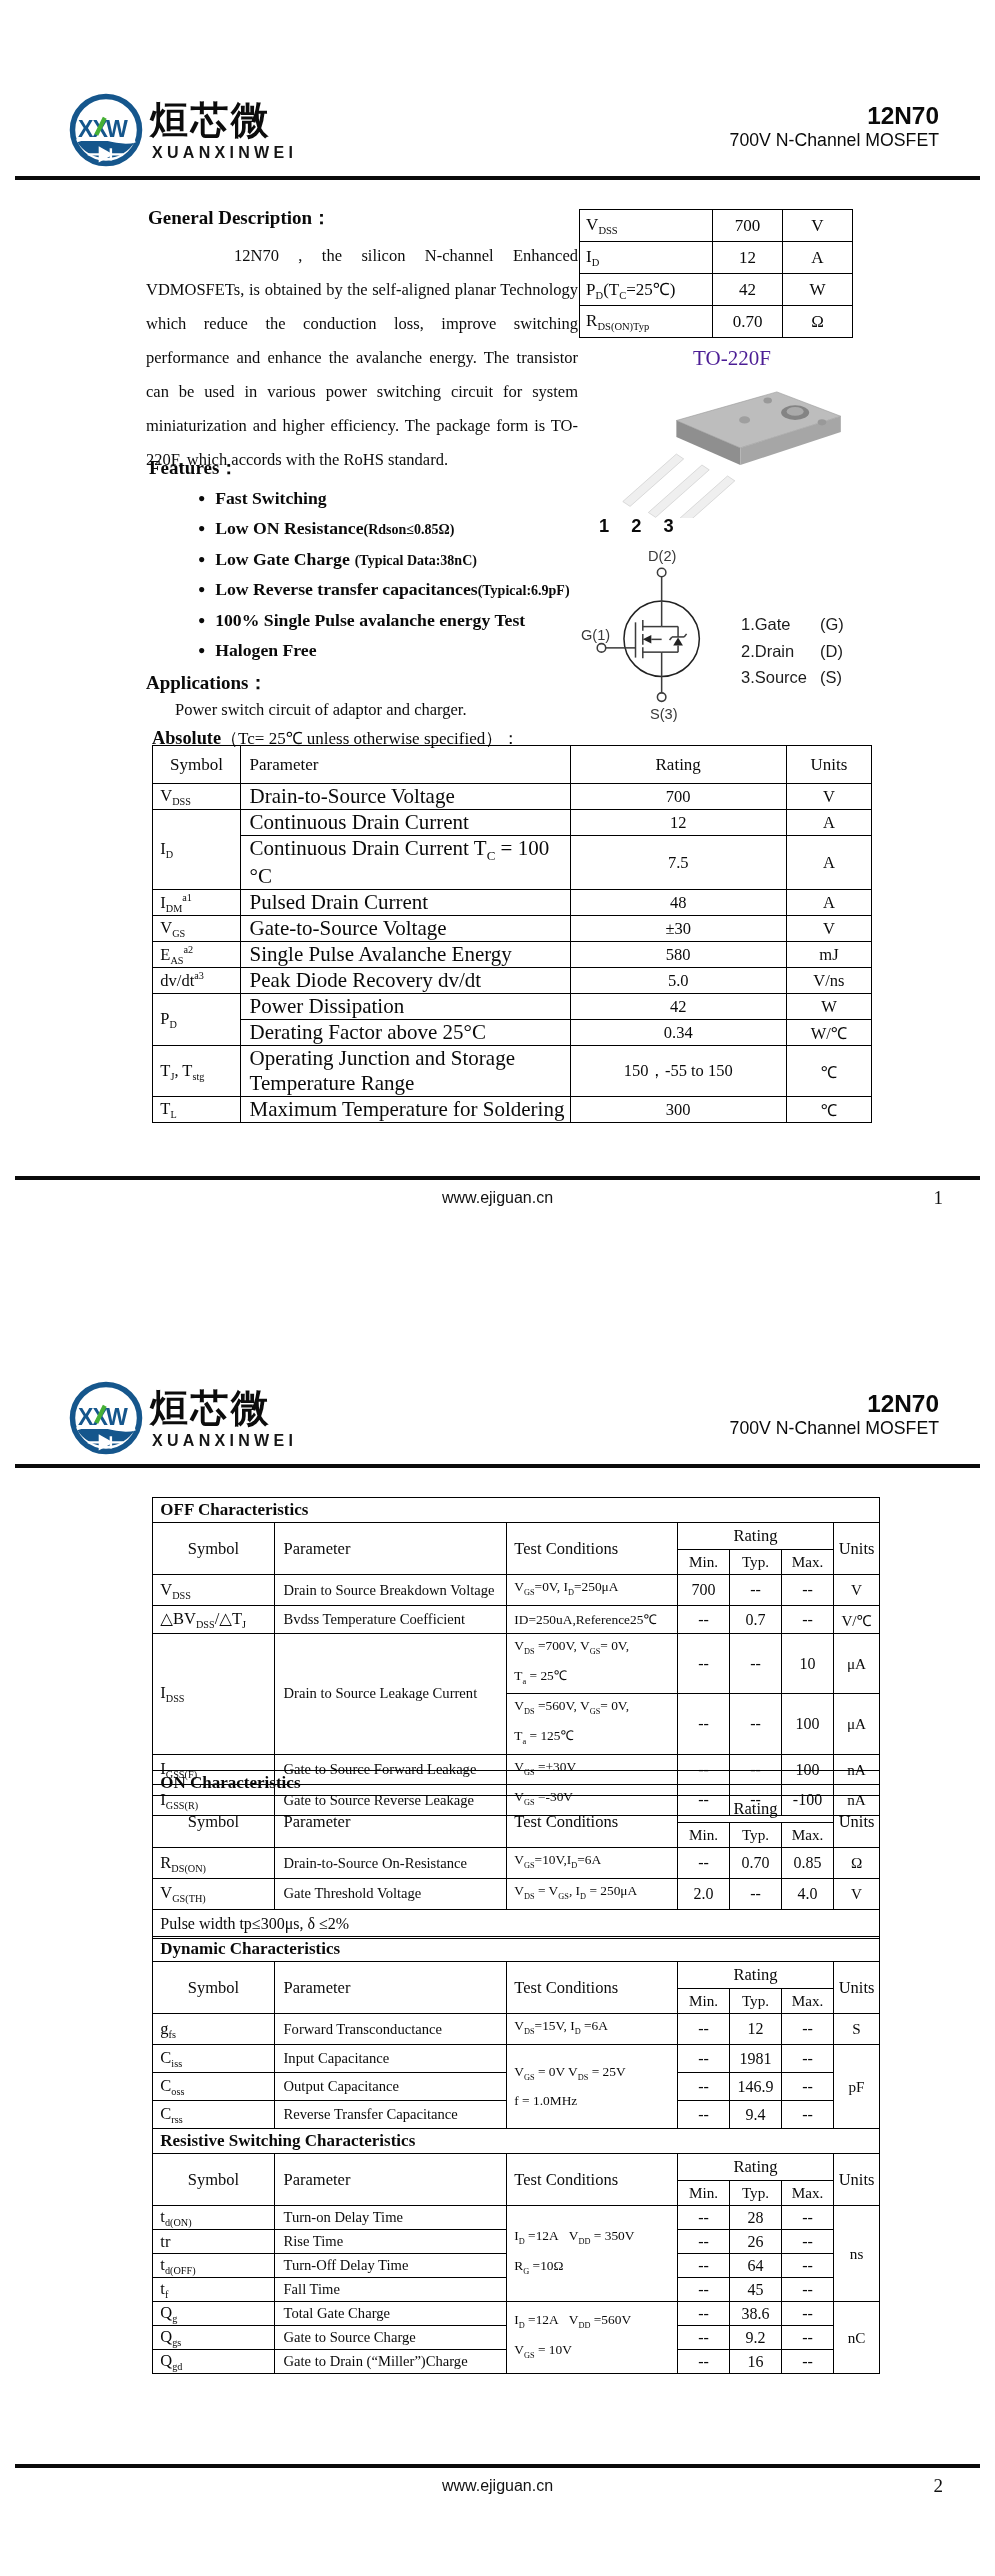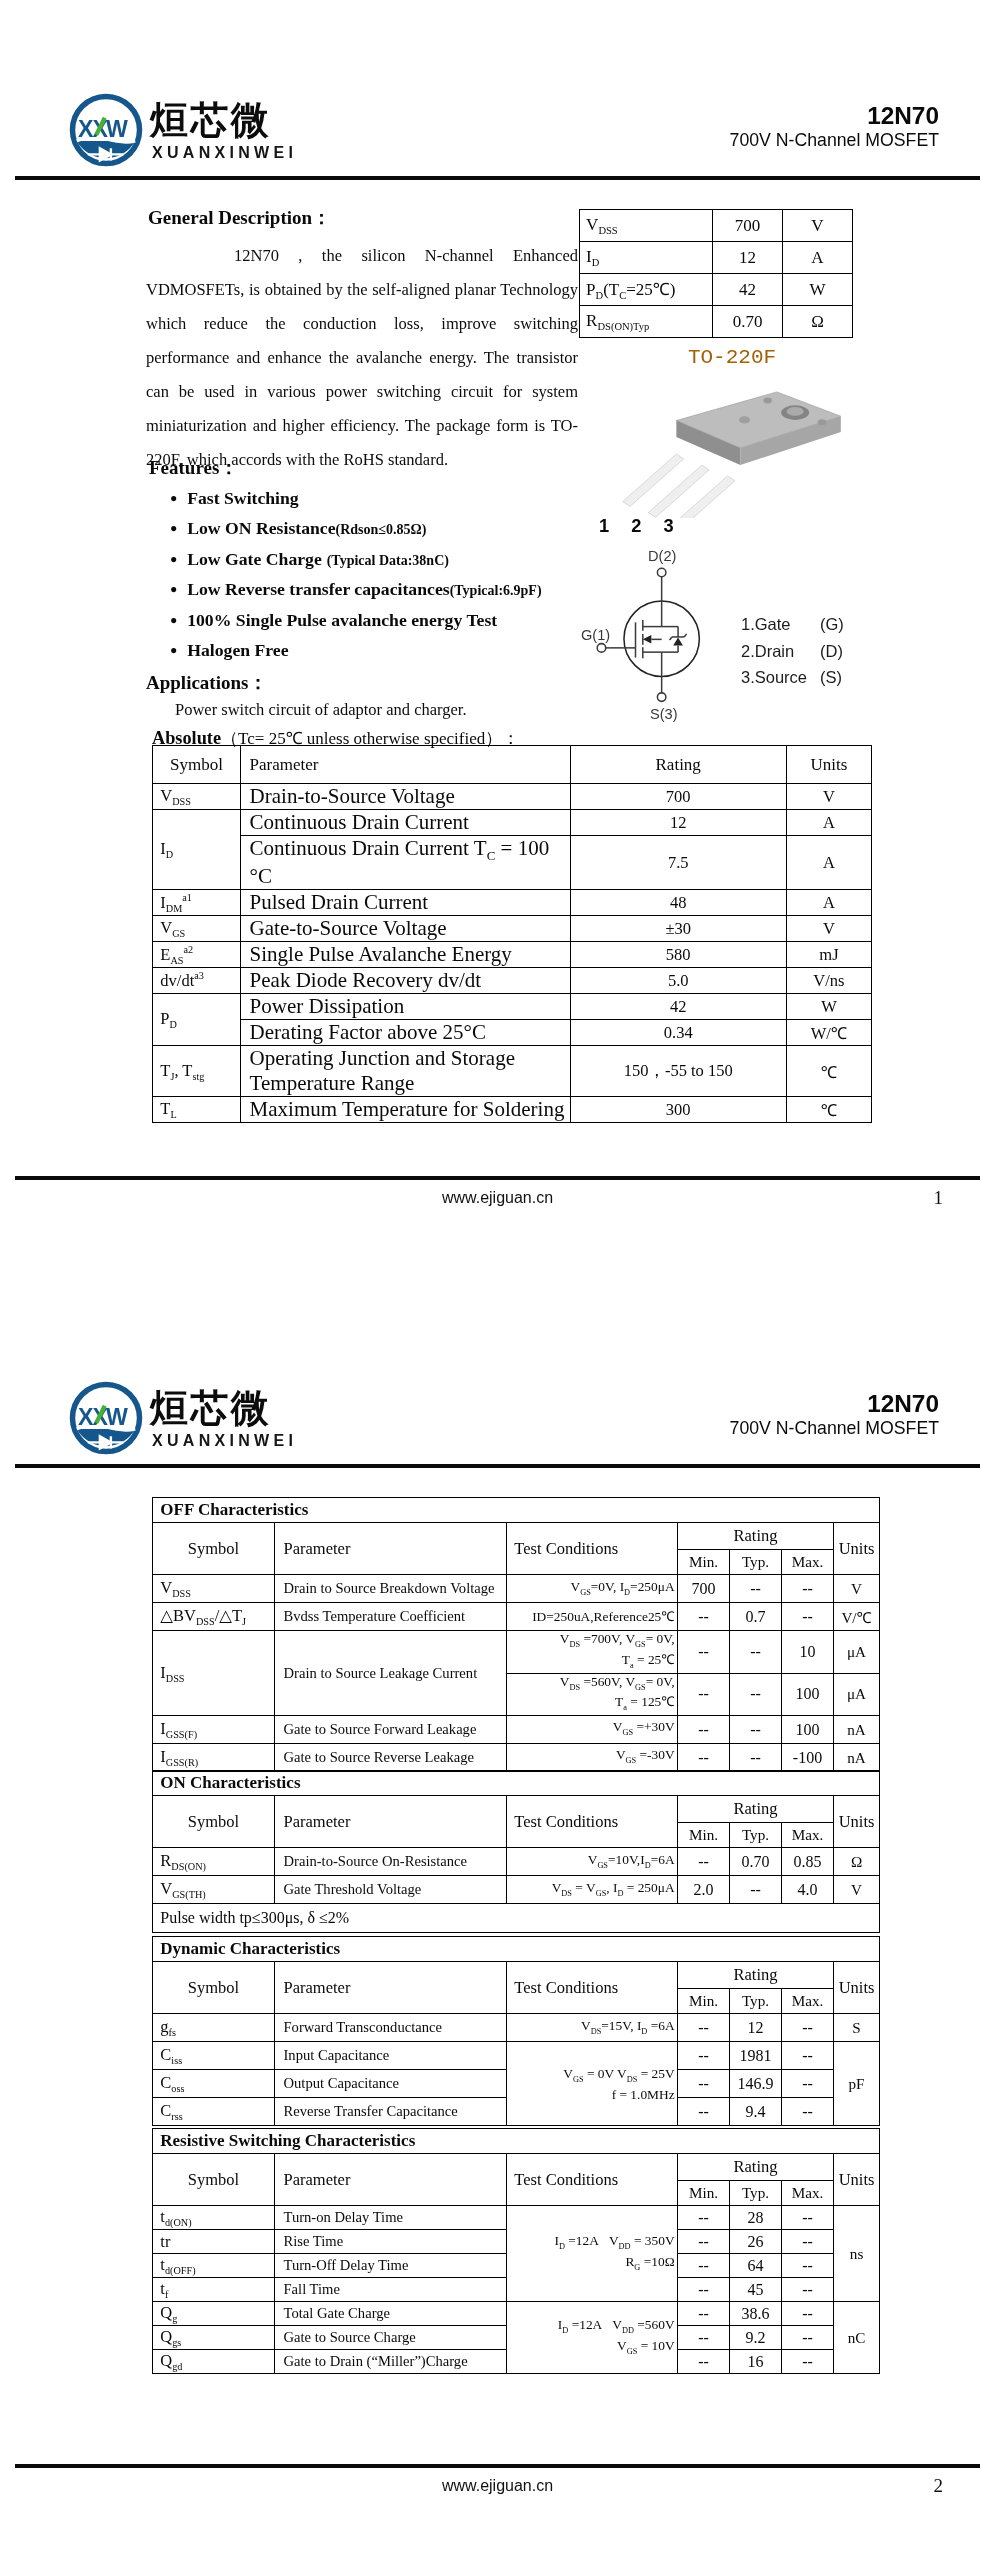--- a/index.html
+++ b/index.html
@@ -14,38 +14,38 @@
   .pn{font-size:24.4px;font-weight:bold;color:#0a0a0a;line-height:27px;}
   .pn-sub{font-size:17.7px;color:#0a0a0a;line-height:22px;}
   .rule-top{position:absolute;left:14.6px;right:14.6px;top:176px;height:4.3px;background:#0a0a0a;}
   .rule-foot{position:absolute;left:14.6px;right:14.6px;top:1176px;height:4.3px;background:#0a0a0a;}
   .foot-url{position:absolute;left:0;right:0;top:1189px;text-align:center;font-size:16px;font-family:"Liberation Sans",sans-serif;color:#111;}
   .foot-num{position:absolute;right:52px;top:1187px;font-size:19px;color:#111;}
 
   
   .h1s{position:absolute;font-size:19px;font-weight:bold;color:#0a0a0a;}
   .gd-body{position:absolute;left:146px;top:239px;width:432px;font-size:16.5px;line-height:34px;text-align:justify;text-indent:88px;color:#0c0c0c;}
-  .feat-item{position:absolute;left:170px;width:415px;white-space:nowrap;}
+  .feat-item{position:absolute;left:198px;width:415px;white-space:nowrap;}
   .feat-item .bullet{font-size:12.2px;vertical-align:1.8px;margin-right:9.8px;}
   .feat-main{font-size:17.7px;font-weight:bold;}
   .feat-note{font-size:14px;font-weight:bold;}
   .app-body{position:absolute;left:175px;top:700px;font-size:16.5px;color:#0c0c0c;}
   .abs-head{position:absolute;left:152px;top:726px;font-size:17px;}
   .abs-head b{font-size:18.3px;}
 
   
   table{border-collapse:collapse;table-layout:fixed;padding-left:24px;}
   td,th{border:1.2px solid #000;overflow:hidden;padding:0 2.4px;}
   .qt{position:absolute;left:579px;top:209px;width:272px;}
   .qt td{height:31px;font-size:17px;}
   .qt .s{text-align:left;padding-left:6.1px;}
   .qt .c{text-align:center;}
 
   
-  .to-title{position:absolute;left:610px;top:346px;width:244px;text-align:center;font-size:21px;font-family:Liberation Mono, monospace;color:#a16207;}
+  .to-title{position:absolute;left:610px;top:346px;width:244px;text-align:center;font-size:21px;font-family:Liberation Serif, serif;color:#4c1d95;}
   .pins-num{position:absolute;left:599px;top:515px;font-size:18.3px;font-weight:bold;letter-spacing:8.5px;font-family:"Liberation Sans",sans-serif;color:#0a0a0a;}
   .pin-lbl{position:absolute;font-size:14.6px;font-family:"Liberation Sans",sans-serif;color:#3a3a3a;}
   .legend-row{position:absolute;left:741px;font-size:16.5px;font-family:"Liberation Sans",sans-serif;color:#1c1c1c;}
   .legend-row .code{position:absolute;left:79px;}
 
   
   .abs-t{position:absolute;left:152px;top:745px;width:720px;font-size:16.5px;}
   .abs-t td{height:24px;}
   .abs-t tr.h td{height:37px;font-size:17px;text-align:center;border-bottom:1.8px solid #000;}
   .abs-t .sym{text-align:left;padding-left:7.3px;}
@@ -56,21 +56,21 @@
 
   
   .ec-head{position:absolute;left:179px;top:188px;font-size:17px;}
   .ec-head b{font-size:17.7px;}
   .t2{position:absolute;left:152px;width:726px;}
   .t2 tr.title td{height:24.4px;font-size:17px;font-weight:bold;text-align:left;padding-left:7.3px;margin-left:24px;}
   .t2 tr.hh td{height:25.6px;font-size:16.5px;text-align:center;font-weight:normal;}
   .t2 tr.hh2 td{height:24.4px;font-size:15.2px;text-align:center;border-top:1.8px solid #000;}
   .t2 .sym{text-align:left;padding-left:7.3px;font-size:16.5px;}
   .t2 .par{text-align:left;padding-left:8.5px;font-size:14.6px;}
-  .t2 .cond{text-align:right;padding-left:7.3px;font-size:13.4px;line-height:15px;}
+  .t2 .cond{text-align:left;padding-left:7.3px;font-size:13.4px;line-height:24px;}
   .t2 .c{text-align:center;font-size:16px;}
   .t2 .u{text-align:center;font-size:15.2px;}
   .t2 .note{text-align:left;padding-left:7.3px;font-size:16px;height:28px;}
   .r46 td{height:27px;}
   .r62 td{height:38px;}
   .r40 td{height:23px;}
 </style>
 </head>
 <body>
 

